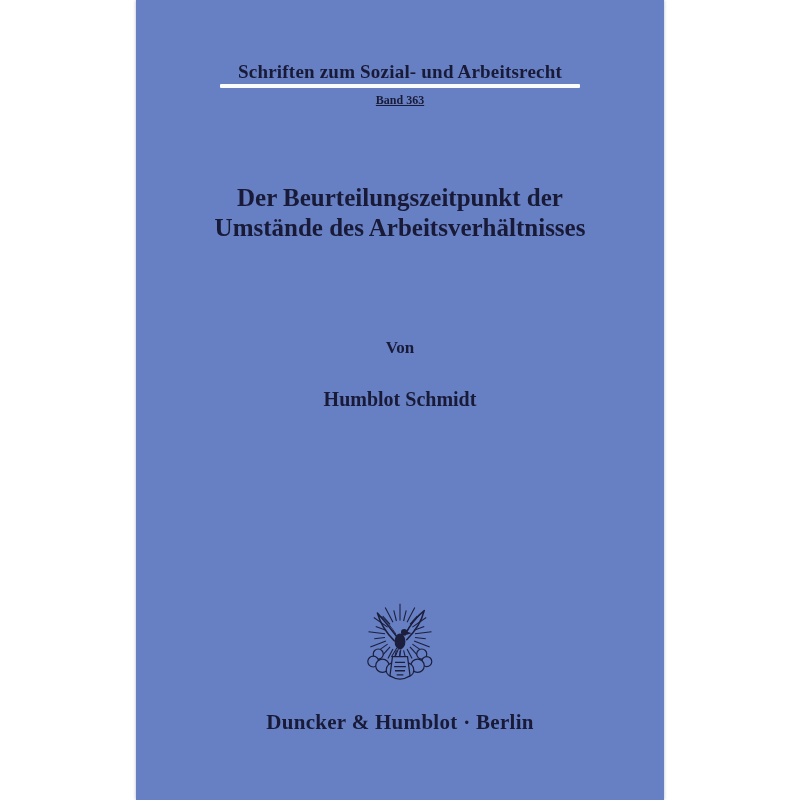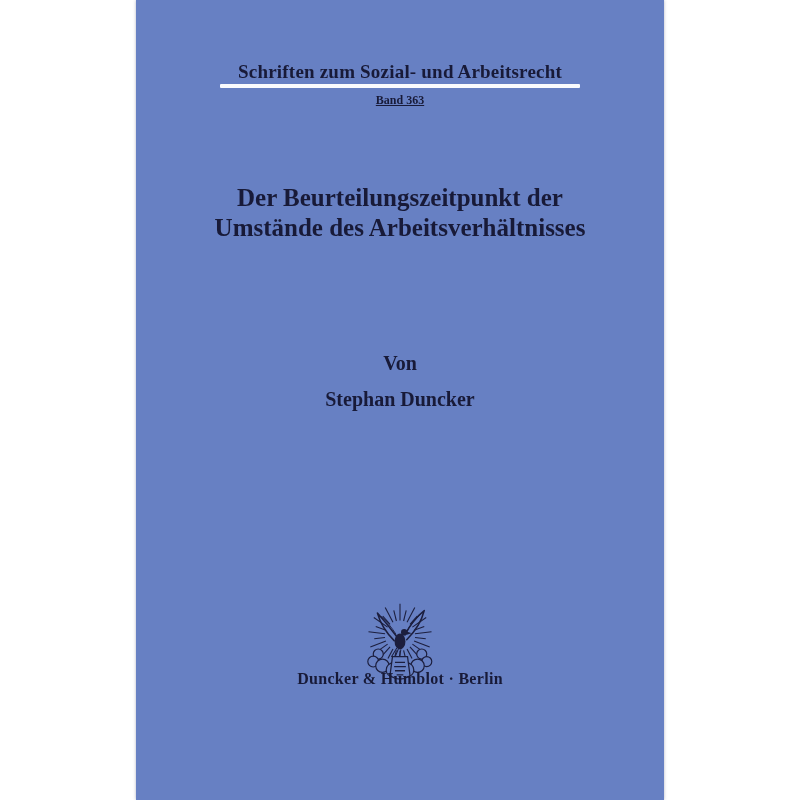--- a/index.html
+++ b/index.html
@@ -35,50 +35,50 @@
   .series-divider{
     position:absolute;top:84px;left:50%;
     transform:translateX(-50%);
     width:360px;height:4px;
     background:var(--divider);
     border-radius:1px;
   }
   .volume{top:93px;font-size:12px;text-decoration:underline;}
   .book-title{top:162px;font-size:25px;line-height:30px;margin-top:21px;}
   .book-title span{display:block;}
-  .byline{top:352px;font-size:20px;}
+  .byline{top:338px;font-size:17px;}
   .author{top:388px;font-size:20px;}
   .emblem{
     position:absolute;top:598px;left:50%;
     transform:translateX(-50%);
     width:84px;height:92px;
   }
   .emblem svg{display:block;width:100%;height:100%;}
-  .publisher{top:670px;font-size:16px;letter-spacing:.3px;text-align:center;}
+  .publisher{top:710px;font-size:21px;letter-spacing:.3px;text-align:center;}
 </style>
 </head>
 <body>
 
 <div class="stage">
   <div class="cover">
 
     <div class="centered series">Schriften zum Sozial- und Arbeitsrecht</div>
 
     <div class="series-divider"></div>
 
     <div class="centered volume">Band 363</div>
 
     <div class="centered book-title">
       <span>Der Beurteilungszeitpunkt der</span>
       <span>Umstände des Arbeitsverhältnisses</span>
     </div>
 
     <div class="centered byline">Von</div>
 
-    <div class="centered author">Stephan Duncker</div>
+    <div class="centered author">Humblot Schmidt</div>
 
     <div class="emblem">
       <svg viewBox="0 0 100 110" xmlns="http://www.w3.org/2000/svg">
 
         <g id="emblem-rays" stroke="#1c1e3e" stroke-width="1.3">
             <line x1="50.0" y1="27.0" x2="50.0" y2="7.0"></line>
             <line x1="54.3" y1="27.5" x2="57.4" y2="14.9"></line>
             <line x1="58.4" y1="29.1" x2="67.7" y2="11.4"></line>
             <line x1="61.9" y1="31.5" x2="70.6" y2="21.8"></line>
             <line x1="64.8" y1="34.8" x2="81.3" y2="23.4"></line>

